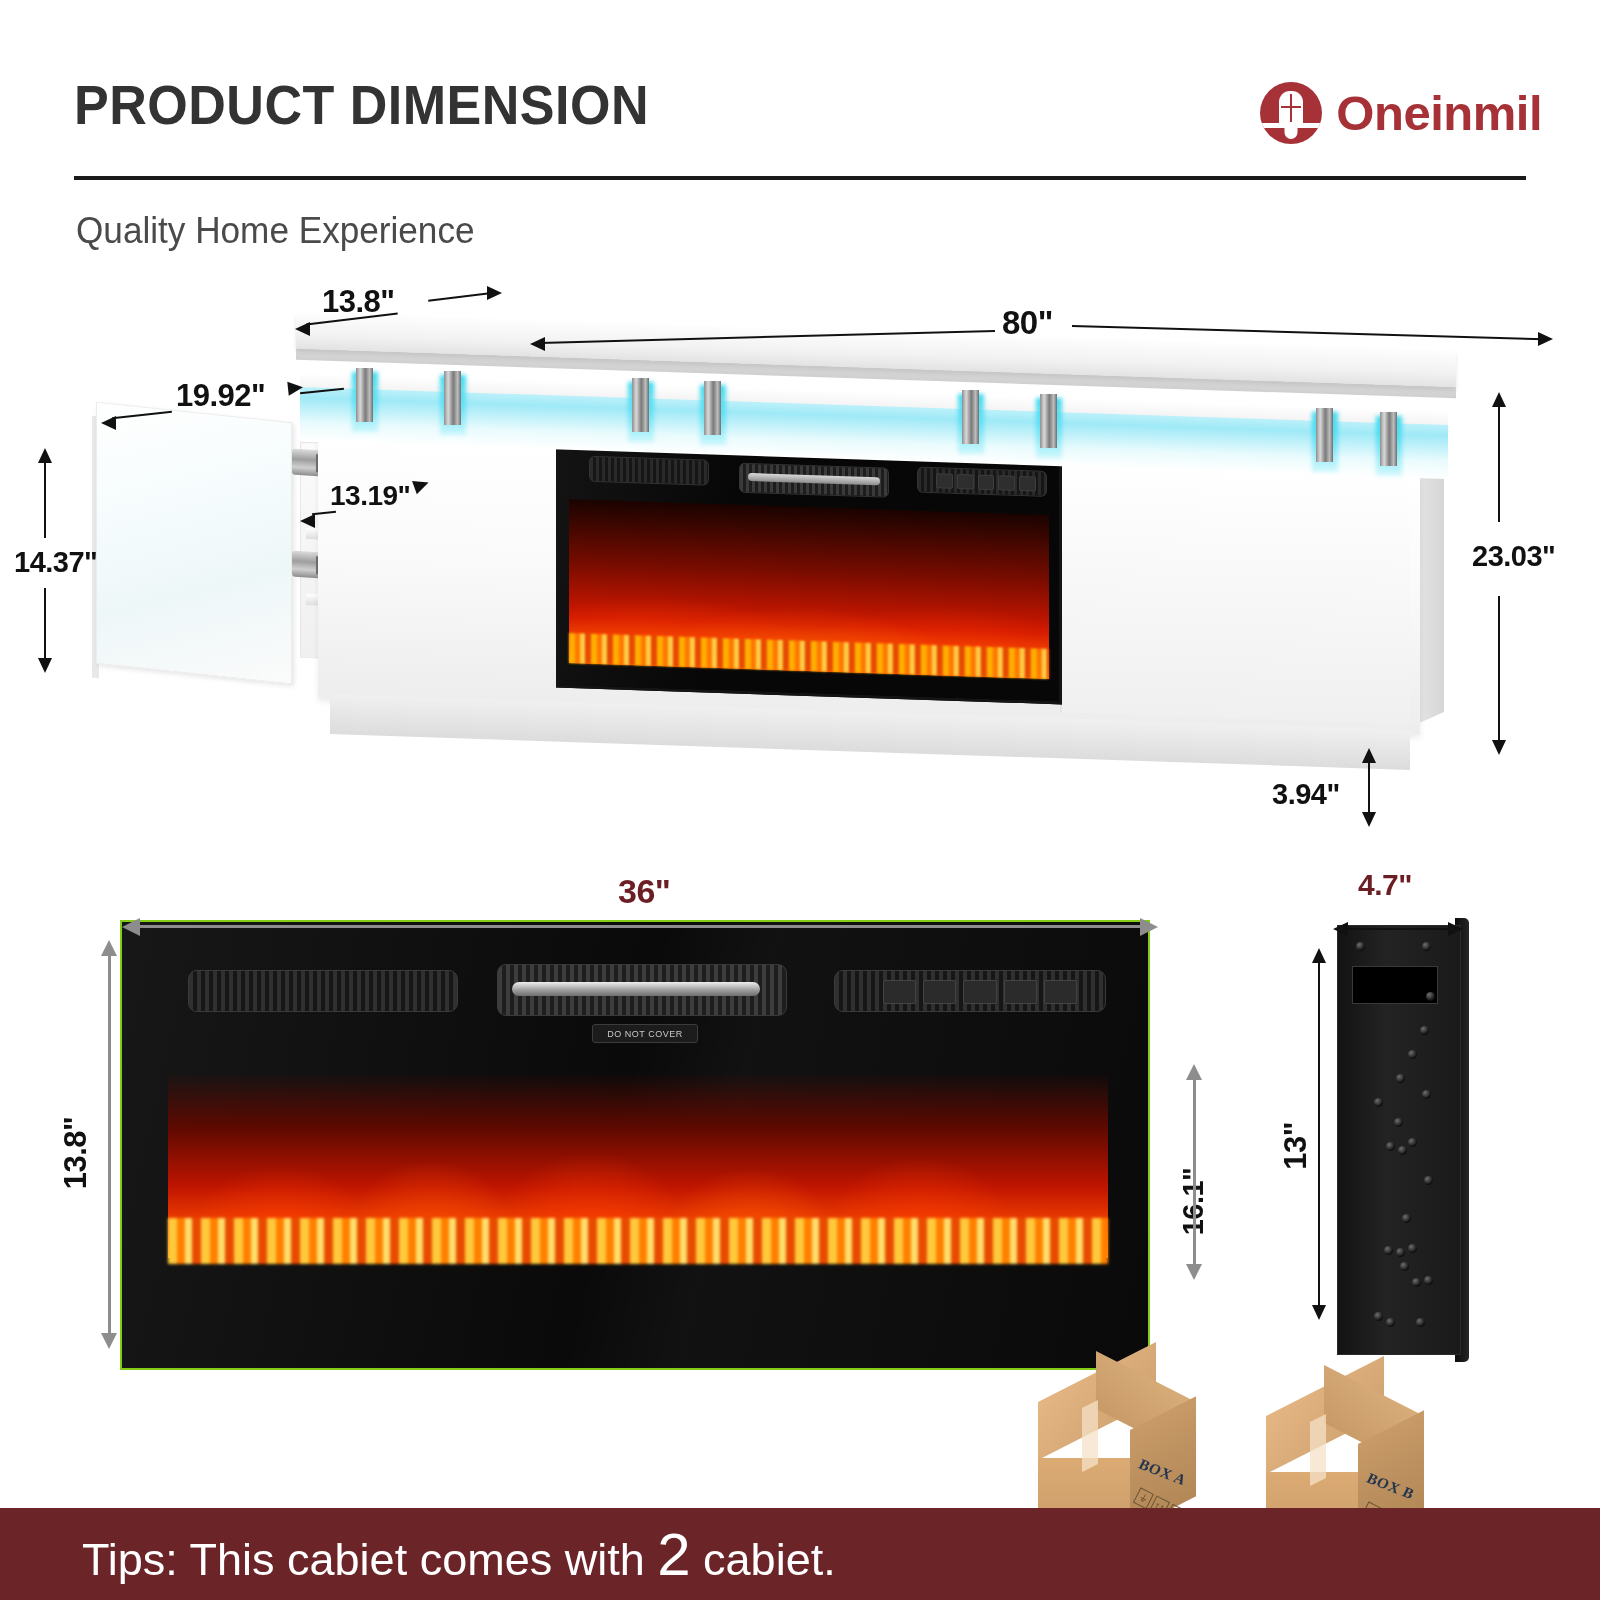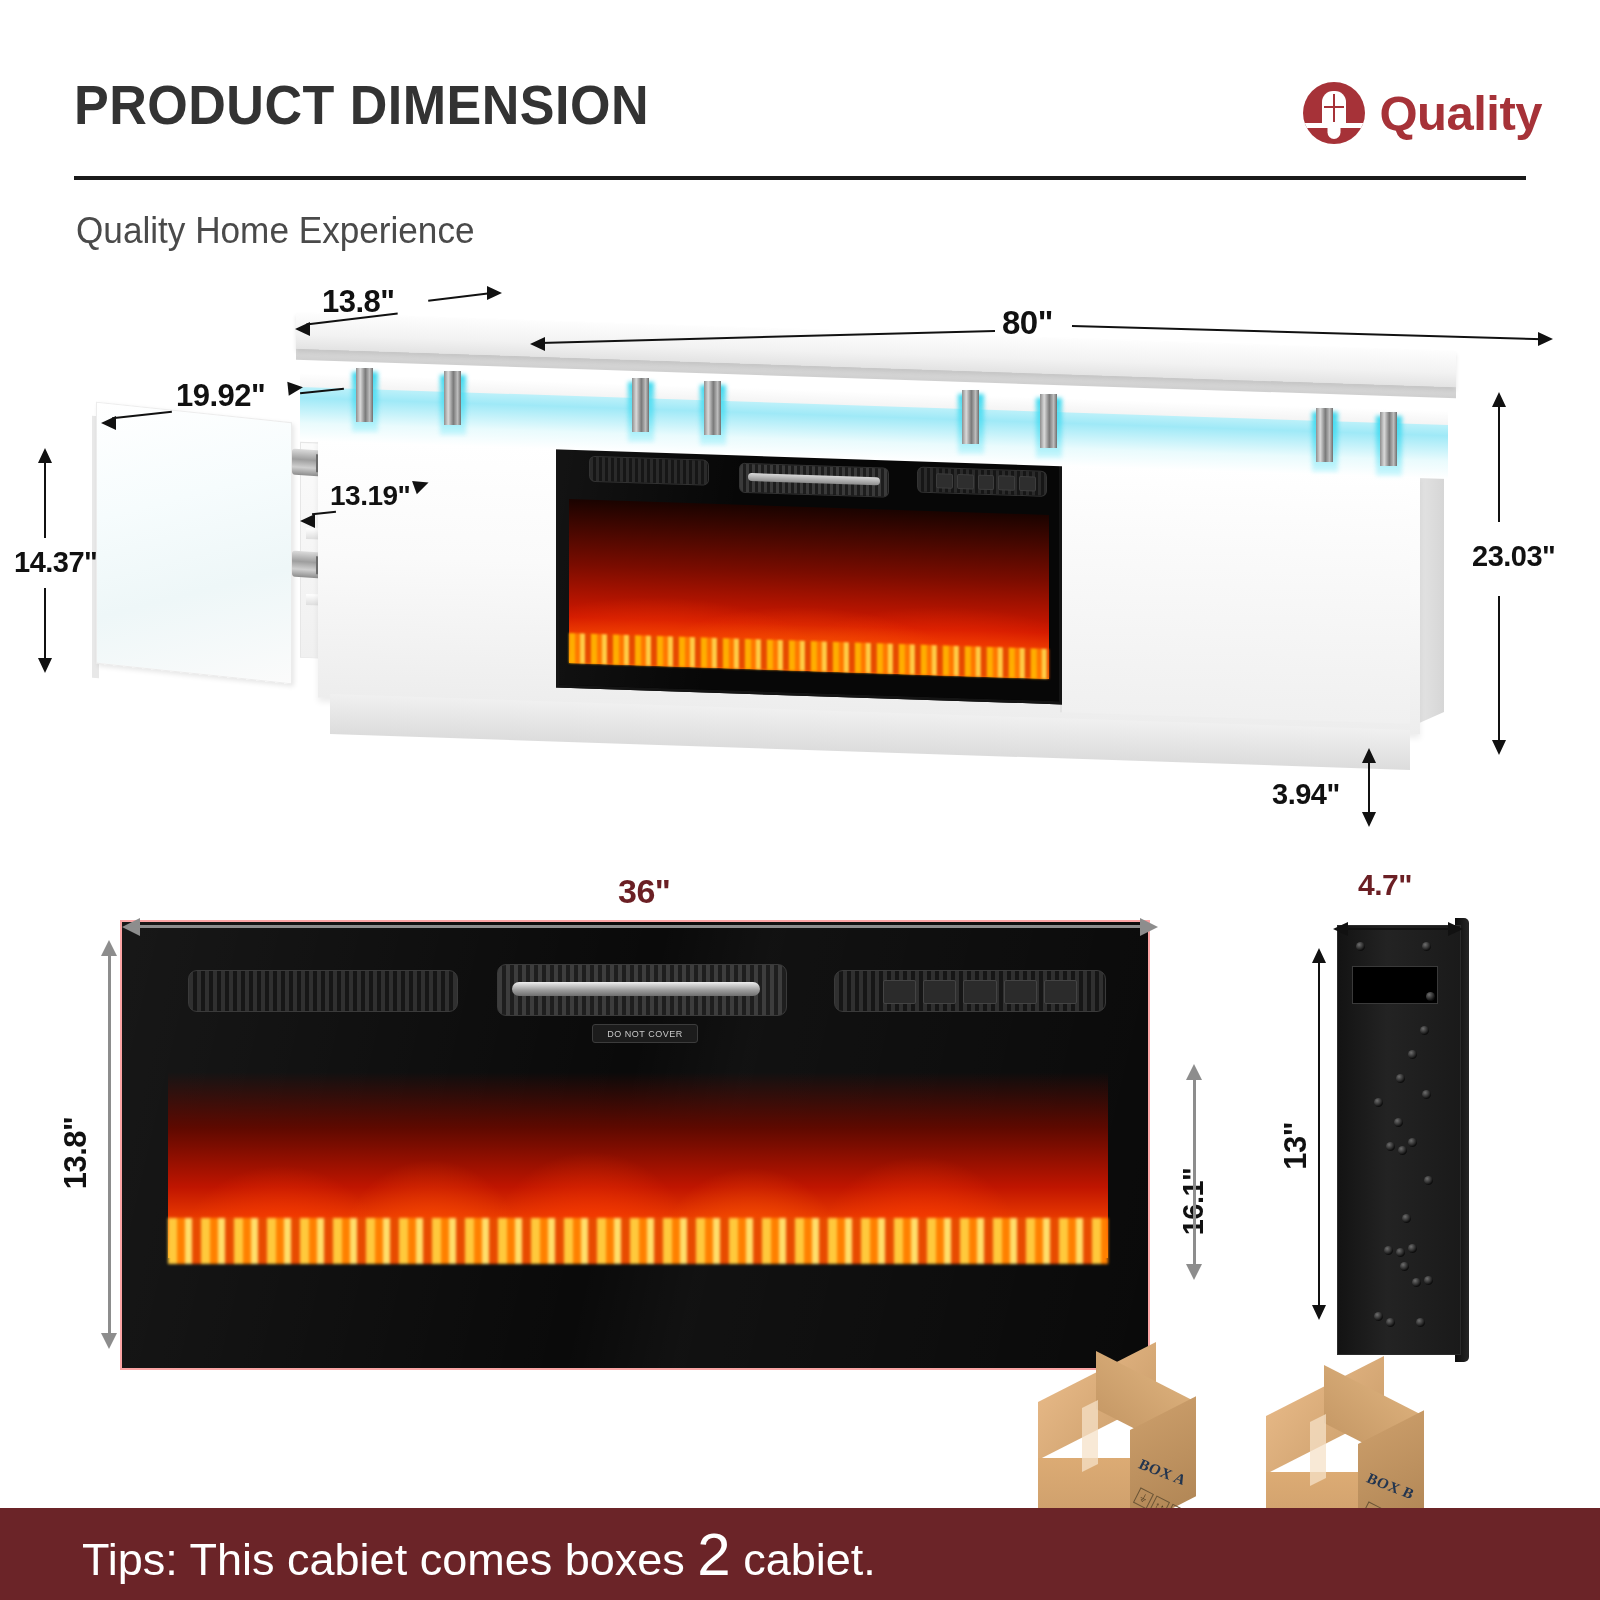--- a/index.html
+++ b/index.html
@@ -244,21 +244,21 @@
     background:
       repeating-linear-gradient(90deg,
         #ffb300 0 6px, #ff7a00 6px 11px, #ffd24a 11px 16px, #e64a00 16px 22px);
     filter: blur(1.2px);
     opacity: 0.95;
   }
 
   
   .fp-big {
     position: absolute; left: 120px; top: 920px; width: 1030px; height: 450px;
-    background: #0a0a0a; border: 2px solid #fca5a5;
+    background: #0a0a0a; border: 2px solid #84cc16;
   }
   .fp-big .sheen {
     position: absolute; inset: 0;
     background: linear-gradient(103deg, rgba(255,255,255,0.055) 0%, rgba(255,255,255,0.0) 48%, rgba(255,255,255,0.03) 58%, rgba(255,255,255,0) 100%);
   }
   .big-vent, .big-heater, .big-ctrl {
     position: absolute; top: 48px; height: 42px; border-radius: 9px;
     background: repeating-linear-gradient(90deg,#303030 0 4px,#161616 4px 8px);
     border: 1px solid #3a3a3a;
   }
@@ -392,21 +392,21 @@
   <div class="header-title">PRODUCT DIMENSION</div>
   <div class="header-rule"></div>
   <div class="header-sub">Quality Home Experience</div>
 
   <div class="logo-wrap">
     <div class="logo-mark">
       <div class="house"></div>
         <div class="band"></div>
         <div class="stem"></div>
     </div>
-    <div class="logo-text">Quality</div>
+    <div class="logo-text">Oneinmil</div>
   </div>
 
   <div class="prod">
 
     <div class="door-edge"></div>
     <div class="door-open"></div>
 
     <div class="interior"></div>
     <div class="shelf" style="top:272px"></div>
     <div class="shelf" style="top:338px"></div>
@@ -601,17 +601,17 @@
       <div class="marks">
         <span>⏚</span>
         <span>↑↑</span>
         <span>▲</span>
       </div>
     </div>
   </div>
 
   <div class="banner">
     <div class="banner-text">
-      <span>Tips: This cabiet comes boxes </span><span class="big2">2</span><span> cabiet.</span>
+      <span>Tips: This cabiet comes with </span><span class="big2">2</span><span> cabiet.</span>
     </div>
   </div>
 
 </div>
 
 </body></html>

